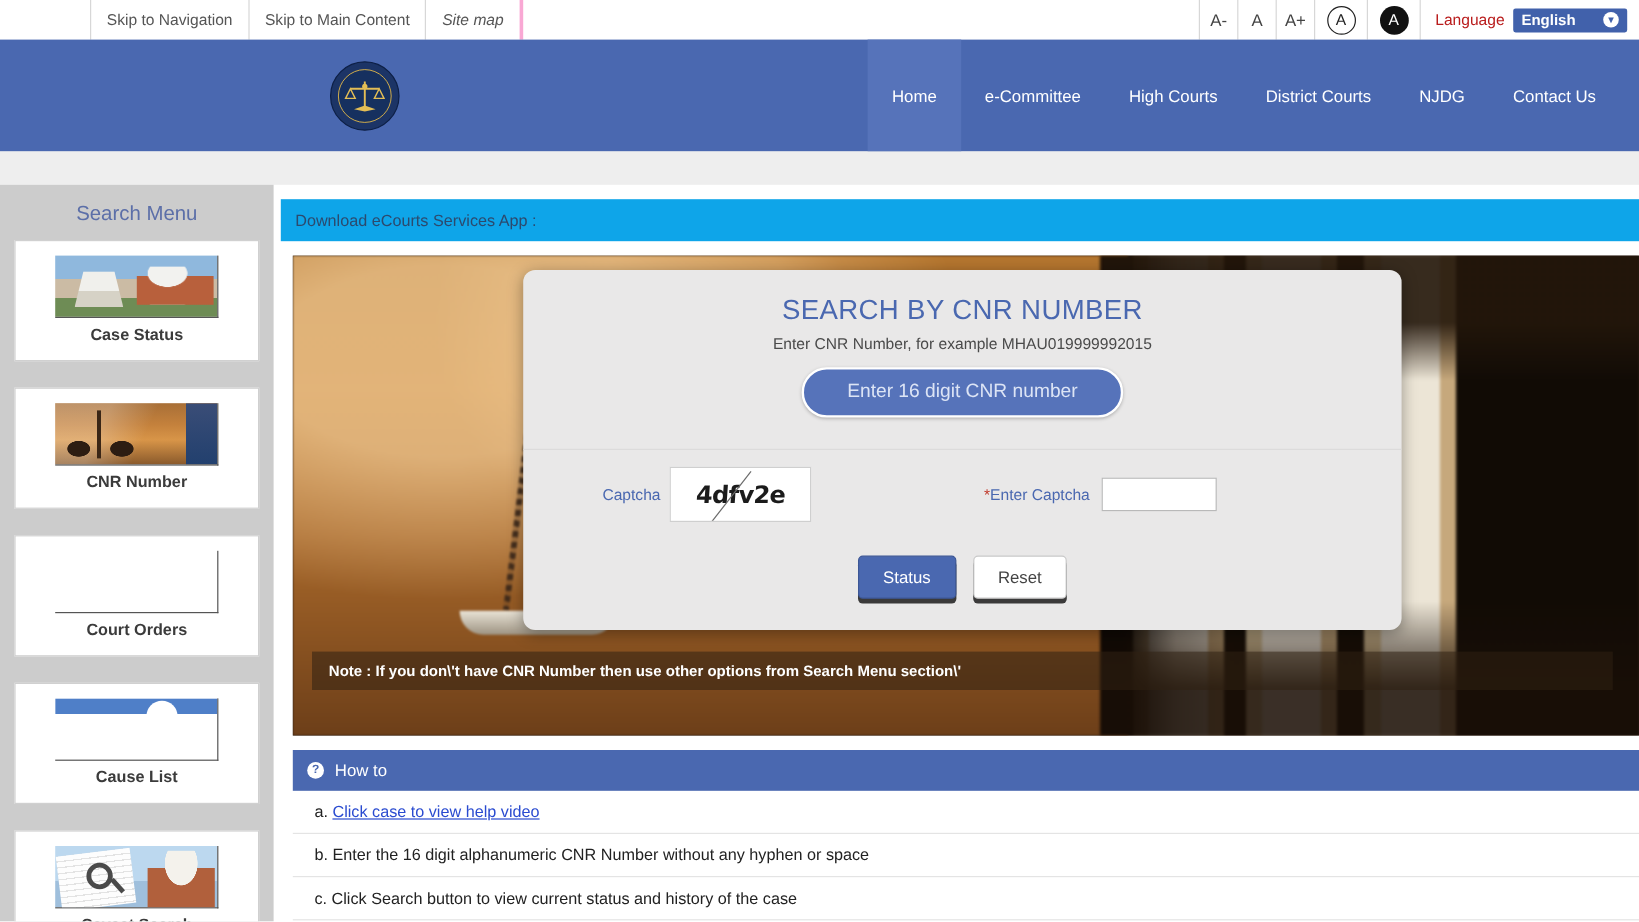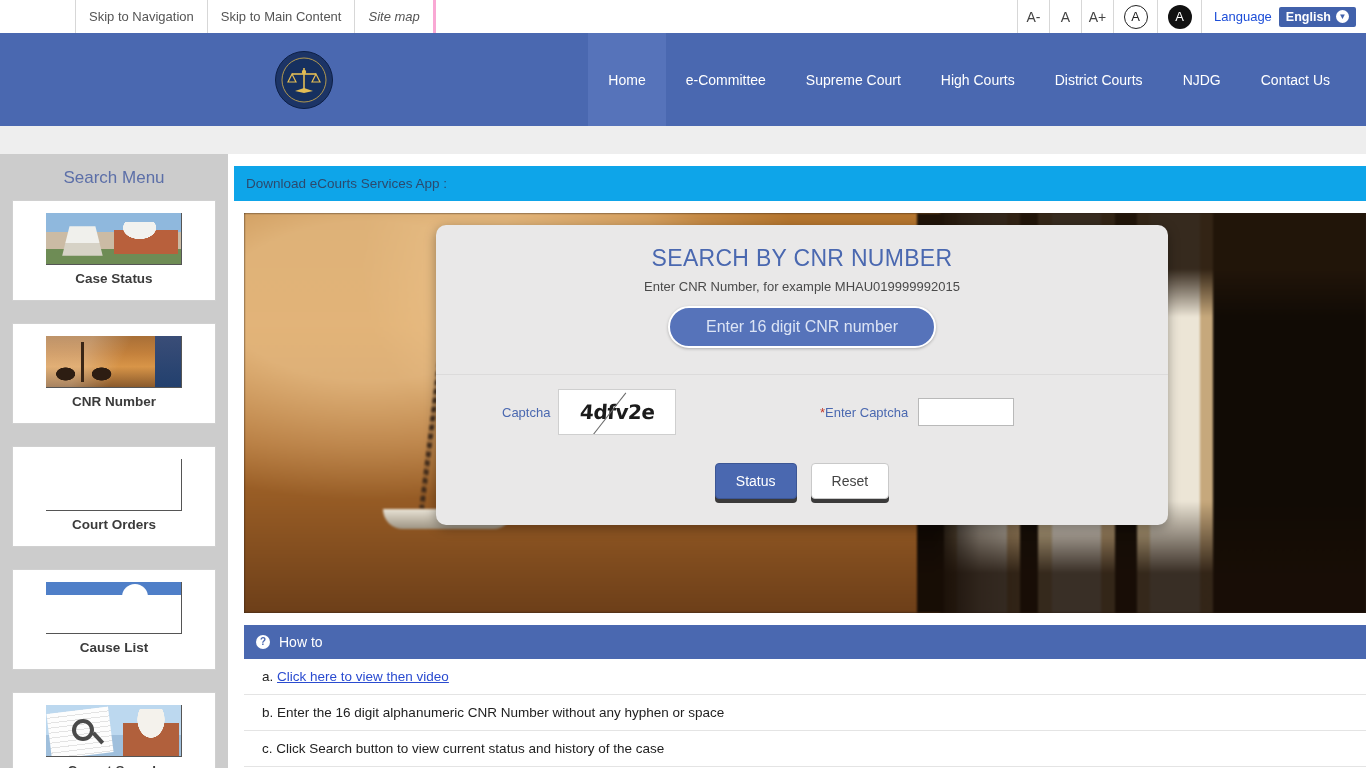--- a/index.html
+++ b/index.html
@@ -45,26 +45,26 @@
     display: flex; align-items: center; justify-content: center;
     font-size: 13px; line-height: 1;
   }
   .contrast-light { border: 1.6px solid #222; color: #222; background: #fff; }
   .contrast-dark  { background: #111; color: #fff; }
   .lang-wrap {
     display: flex; align-items: center; gap: 7px;
     padding: 0 10px 0 12px;
     border-left: 1px solid #d7d7d7;
   }
-  .lang-label { font-size: 13px; color: #1d4ed8; }
+  .lang-label { font-size: 13px; color: #b91c1c; }
   .lang-btn {
     background: #4161ab; color: #fff;
     font-size: 12.5px; font-weight: bold;
     padding: 3px 7px; border-radius: 2px;
-    display: flex; align-items: center; gap: 5px;
+    display: flex; align-items: center; gap: 23px;
   }
   .lang-caret {
     width: 13px; height: 13px; border-radius: 50%;
     background: #fff; color: #4161ab;
     font-size: 8px; line-height: 13px; text-align: center;
   }
 
   
   .header {
     height: 93px;
@@ -418,21 +418,20 @@
       <path d="M11 17 L35 17" stroke="#e3bd55" stroke-width="1.6"></path>
       <path d="M11 17 L7 25 L15 25 Z" fill="none" stroke="#e3bd55" stroke-width="1.2"></path>
       <path d="M35 17 L31 25 L39 25 Z" fill="none" stroke="#e3bd55" stroke-width="1.2"></path>
       <circle cx="23" cy="15" r="2.2" fill="#e3bd55"></circle>
       <path d="M14 34 L23 31 L32 34 L23 36 Z" fill="#e3bd55"></path>
     </svg>
   </div>
   <div class="nav">
     <a href="#" class="active">Home</a>
     <a href="#">e-Committee</a>
-    <a href="#">Supreme Court</a>
     <a href="#">High Courts</a>
     <a href="#">District Courts</a>
     <a href="#">NJDG</a>
     <a href="#">Contact Us</a>
   </div>
 </div>
 <div class="header-strip"></div>
 
 <div class="page">
 
@@ -503,30 +502,31 @@
             <input class="cap-input" type="text" style="">
           </div>
         </div>
 
         <div class="panel-actions">
           <button class="btn btn-search">Status</button>
           <button class="btn btn-reset">Reset</button>
         </div>
       </div>
 
+      <div class="note">Note : If you don\'t have CNR Number then use other options from Search Menu section\'</div>
     </div>
 
     <div class="howto">
       <div class="howto-head">
         <span class="q-icon">?</span>
         <span>How to</span>
       </div>
       <div class="howto-row">
         <span>a.</span>
-        <a href="#">Click here to view then video</a>
+        <a href="#">Click case to view help video</a>
       </div>
       <div class="howto-row">
         <span>b.</span>
         <span>Enter the 16 digit alphanumeric CNR Number without any hyphen or space</span>
       </div>
       <div class="howto-row">
         <span>c.</span>
         <span>Click Search button to view current status and history of the case</span>
       </div>
     </div>

